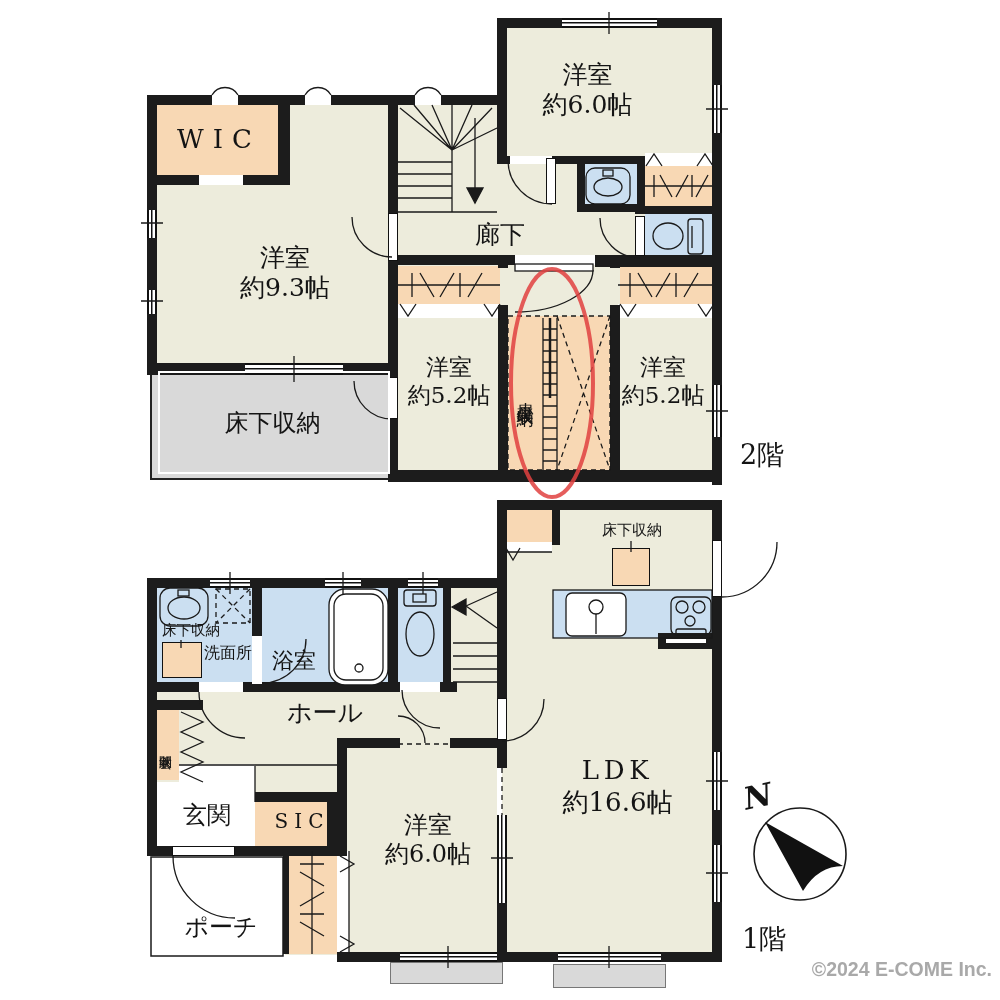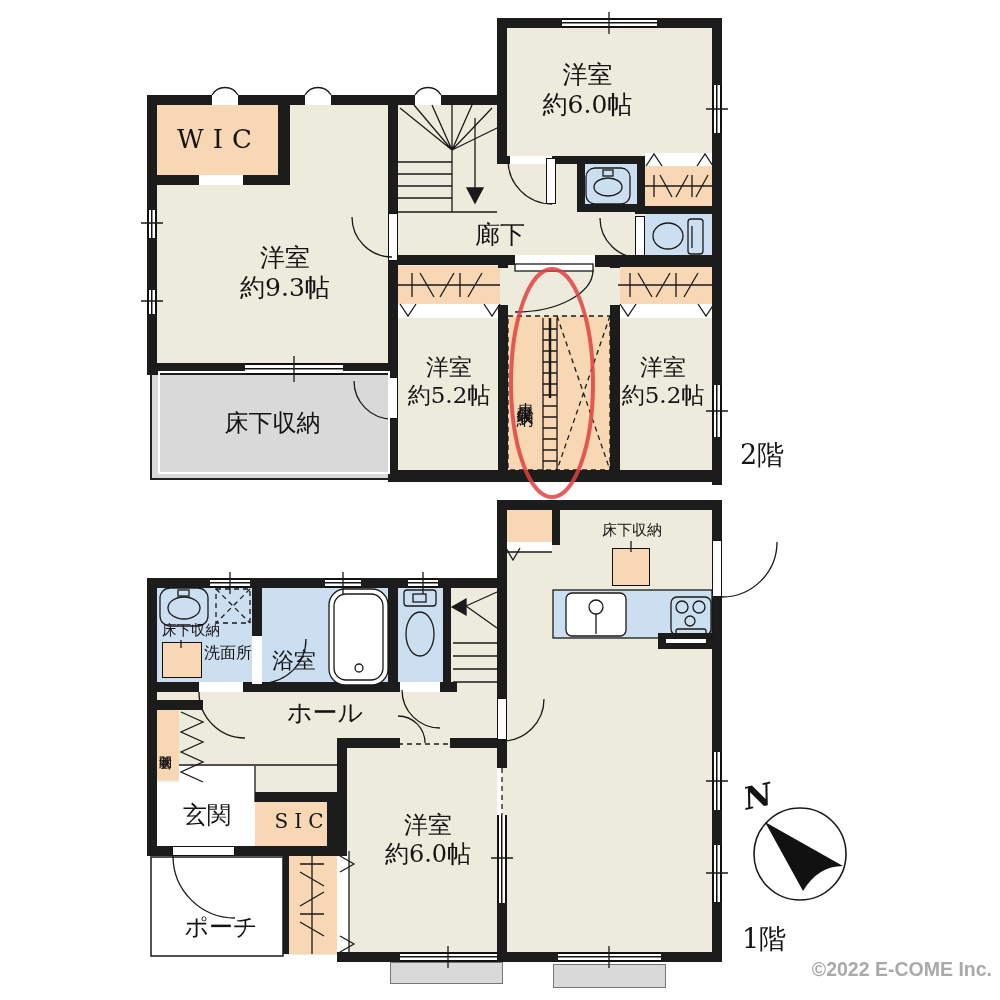--- a/index.html
+++ b/index.html
@@ -287,30 +287,34 @@
     <span>約5.2帖</span>
   </div>
   <div class="lbl" style="left:612px;top:350px;width:102px;height:62px;font-size:23px;">
     <span>洋室</span>
     <span>約5.2帖</span>
   </div>
   <div class="vlbl" style="left:508px;top:324px;width:36px;height:140px;font-size:17px;">小屋裏収納</div>
   <div class="lbl" style="left:205px;top:410px;width:135px;height:28px;font-size:24px;">床下収納</div>
   <div class="lbl" style="left:724px;top:438px;width:76px;height:34px;font-size:27px;">2階</div>
 
+  <div class="lbl" style="left:535px;top:754px;width:165px;height:66px;font-size:26px;">
+    <span style="letter-spacing:0.18em;">LDK</span>
+    <span>約16.6帖</span>
+  </div>
   <div class="lbl" style="left:358px;top:808px;width:140px;height:64px;font-size:24px;">
     <span>洋室</span>
     <span>約6.0帖</span>
   </div>
   <div class="lbl" style="left:280px;top:698px;width:90px;height:30px;font-size:25px;">ホール</div>
   <div class="lbl" style="left:264px;top:604px;width:60px;height:26px;font-size:22px;margin-top:44px;">浴室</div>
   <div class="lbl" style="left:196px;top:643px;width:64px;height:20px;font-size:16px;">洗面所</div>
   <div class="lbl" style="left:153px;top:622px;width:76px;height:17px;font-size:14.5px;">床下収納</div>
   <div class="lbl" style="left:594px;top:521px;width:76px;height:19px;font-size:15px;">床下収納</div>
   <div class="lbl" style="left:178px;top:802px;width:58px;height:28px;font-size:24px;">玄関</div>
   <div class="vlbl" style="left:155px;top:711px;width:20px;height:70px;font-size:12.5px;letter-spacing:0;">玄関収納</div>
   <div class="lbl" style="left:256px;top:808px;width:92px;height:26px;font-size:20px;letter-spacing:0.3em;">SIC</div>
   <div class="lbl" style="left:175px;top:914px;width:92px;height:28px;font-size:24px;">ポーチ</div>
   <div class="lbl" style="left:726px;top:922px;width:76px;height:34px;font-size:27px;">1階</div>
   <div class="lbl" style="left:736px;top:778px;width:44px;height:38px;font-size:31px;font-style:italic;font-weight:bold;transform:rotate(-12deg);">N</div>
-  <div class="copy" style="left:700px;top:958px;width:292px;height:30px;font-size:19.5px;">©2022 E-COME Inc.</div>
+  <div class="copy" style="left:700px;top:958px;width:292px;height:30px;font-size:19.5px;">©2024 E-COME Inc.</div>
 
 </div>
 
 </body></html>

